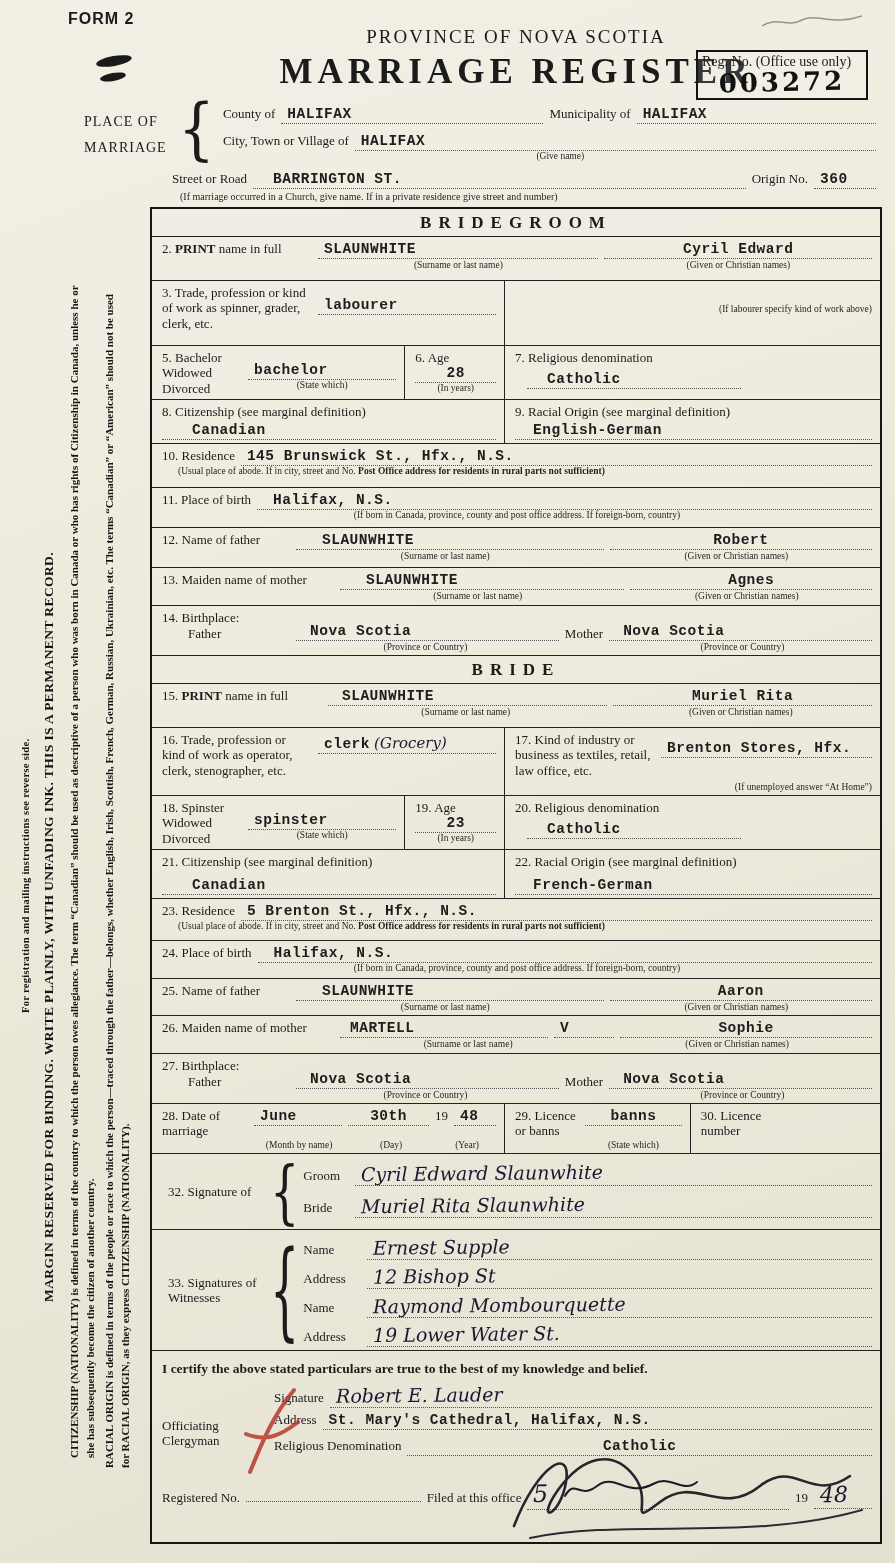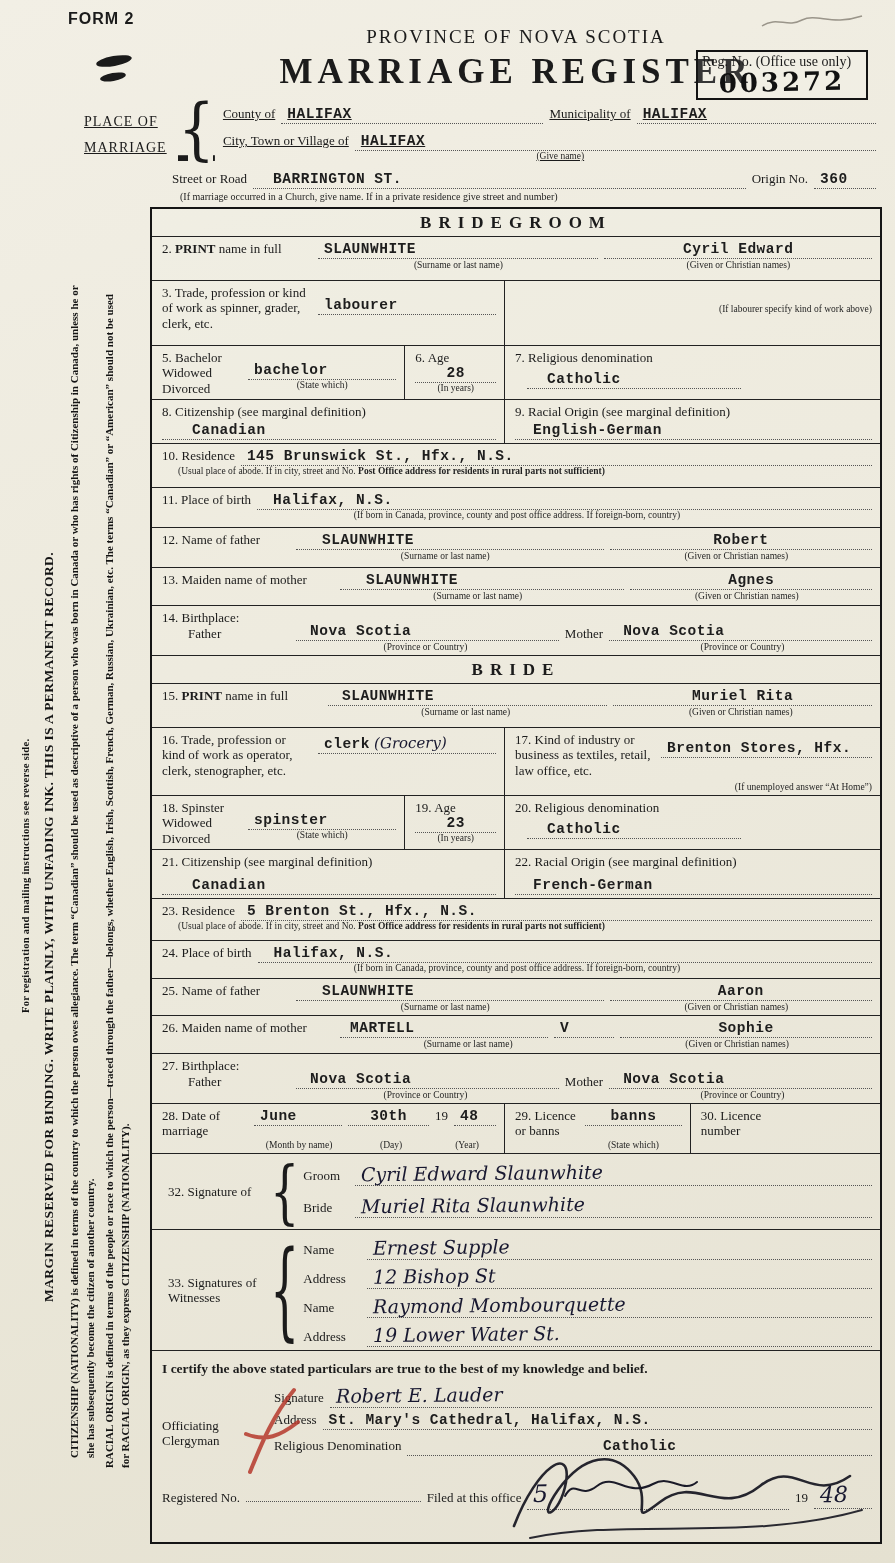--- a/index.html
+++ b/index.html
@@ -34,21 +34,21 @@
   .b { font-weight:bold; }
   .cen { text-align:center; }
   .typed { font-family:"Liberation Mono",monospace; font-weight:700; font-size:14.5px; letter-spacing:.5px; color:#1d1d1d; }
   .field { border-bottom:1.2px dotted #555; padding:0 6px 1px; min-height:15px; }
   .dotfill { border-bottom:1.2px dotted #555; min-height:14px; }
   .hand { font-family:"DejaVu Serif",serif; font-style:italic; font-size:19px; color:#181830; display:inline-block; transform:rotate(-.6deg); }
   .hand-sm { font-size:15px; }
   .sublabels { display:flex; gap:6px; margin-top:1px; }
 
   
-  .place { display:flex; gap:4px; margin-left:-66px; margin-top:8px;text-decoration:underline; }
+  .place { display:flex; gap:4px; margin-left:-66px; margin-top:8px; }
   .place-words { width:86px; font-size:14px; letter-spacing:1px; padding-top:9px; line-height:26px; }
   .place-brace { font-family:"DejaVu Serif",serif; font-size:58px; font-weight:200; line-height:58px; transform:scaleY(1.15); margin:0 4px; }
   .place-lines { flex:1; padding-top:6px; padding-right:6px; }
   .street-line { margin:10px 0 0 22px; padding-right:6px; }
   .church-note { margin:2px 0 0 30px; font-size:10px; }
 
   
   .formbox { border:2.5px solid #151515; margin-top:5px; background:rgba(255,255,255,.06); }
   .row { border-bottom:1px solid #222; padding:4px 8px 3px 10px; position:relative; }
   .row.noborder { border-bottom:none; }

